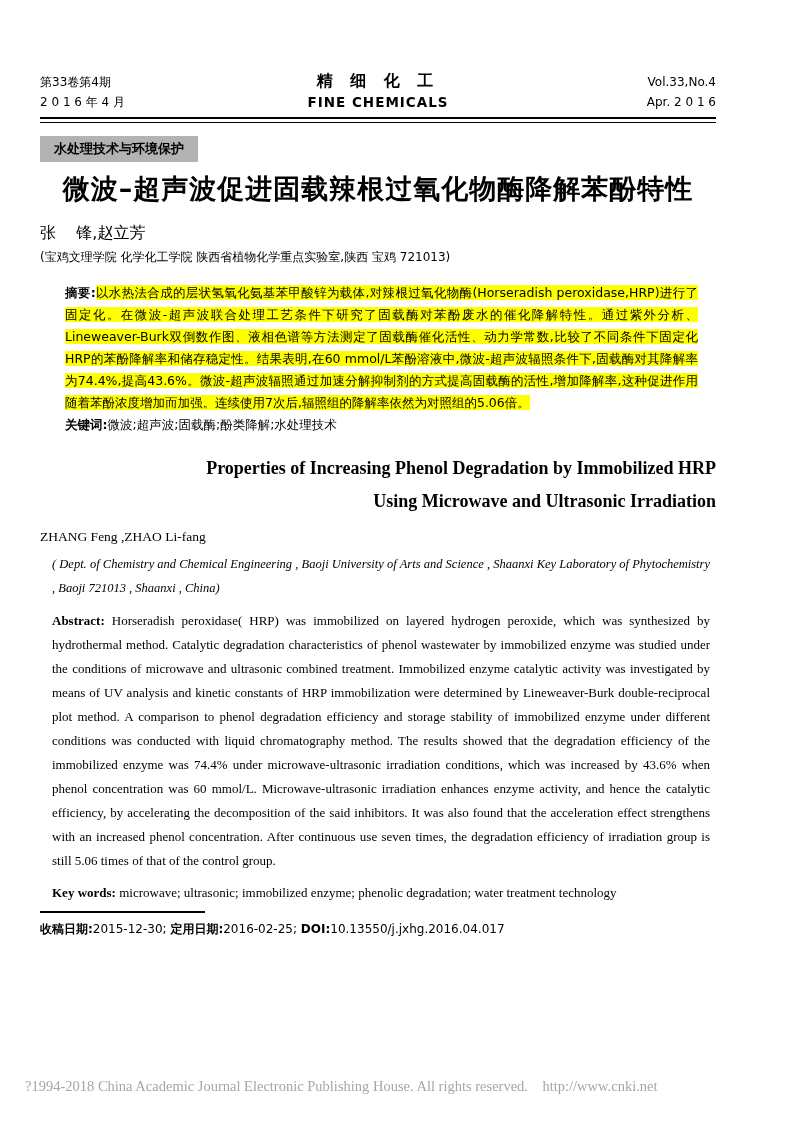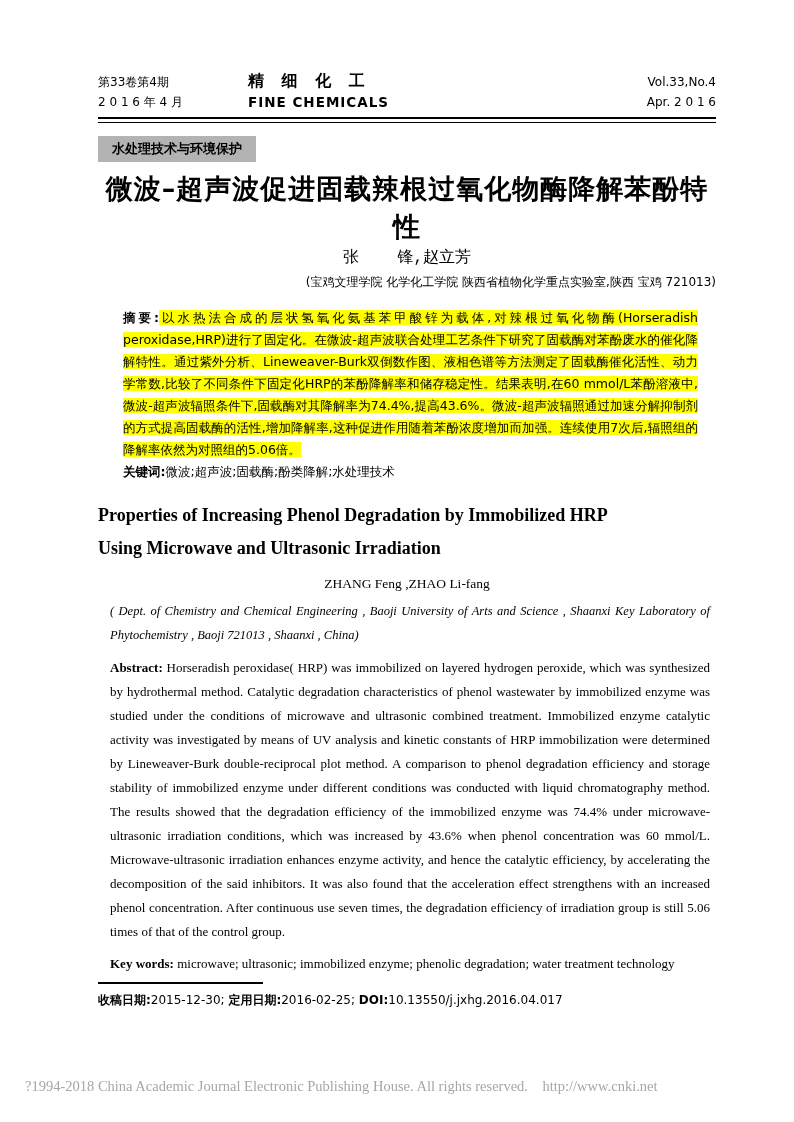--- a/index.html
+++ b/index.html
@@ -1,55 +1,55 @@
 <!DOCTYPE html>
 <html style="--highlight: #ffff00; --category-bg: #b3b3b3; --watermark-text: #a6a6a6;"><head>
 <meta charset="utf-8">
 <style>
   html,body{margin:0;padding:0;background:#ffffff;}
   body{width:794px;height:1122px;overflow:hidden;position:relative;
        font-family:"DejaVu Sans",sans-serif;color:#000;}
   .page{width:794px;height:982px;position:relative;box-sizing:border-box;
-        padding:70px 78px 0 98px;}
+        padding:70px 78px 0 40px;}
 
   
   .hdr{display:flex;justify-content:space-between;align-items:flex-end;
        font-size:12px;line-height:20px;}
   .hdr-left,.hdr-right{width:150px;}
   .hdr-right{text-align:right;}
-  .hdr-center{flex:1;}
+  .hdr-center{text-align:center;flex:1;}
   .journal-cn{font-size:16px;font-weight:bold;letter-spacing:6px;line-height:22px;}
   .journal-en{font-size:13.5px;font-weight:bold;letter-spacing:1px;line-height:20px;}
   .hdr-rule{margin-top:5px;height:3px;border-top:2px solid #000;border-bottom:1px solid #000;}
 
   
   .category{display:inline-block;margin-top:13px;
             background:var(--category-bg,#b3b3b3);color:#000000;
             font-size:13px;font-weight:bold;padding:4px 14px;line-height:18px;}
 
   
   .title-cn{margin-top:8px;text-align:center;font-size:27px;font-weight:bold;
             line-height:38px;letter-spacing:1px;}
-  .authors-cn{text-align:center;font-size:16px;line-height:24px;
-              white-space:pre-wrap;font-family:Liberation Mono, monospace;}
-  .affil-cn{margin-top:2px;text-align:right;font-size:12px;line-height:20px;}
+  .authors-cn{margin-top:13px;font-size:16px;line-height:24px;
+              white-space:pre-wrap;}
+  .affil-cn{margin-top:2px;text-align:left;font-size:12px;line-height:20px;}
 
   
   .abs-cn{margin:15px 18px 0 25px;font-size:12.5px;line-height:22px;
           text-align:justify;}
   .abs-cn .hl{background:var(--highlight,#ffff00);}
   .kw-cn{margin:0 18px 0 25px;font-size:12.5px;line-height:22px;}
   .meta-line{margin:2px 18px 0 25px;font-size:12.5px;line-height:22px;}
   .meta-line .meta-item{margin-right:32px;white-space:nowrap;}
   .b{font-weight:bold;}
 
   
-  .title-en{margin-top:16px;text-align:left;font-family:"Liberation Serif",serif;
+  .title-en{margin-top:16px;text-align:right;font-family:"Liberation Serif",serif;
             font-size:18px;font-weight:bold;line-height:33px;}
-  .authors-en{margin-top:9px;text-align:center;font-family:"Liberation Serif",serif;
+  .authors-en{margin-top:9px;font-family:"Liberation Serif",serif;
               font-size:13.5px;line-height:20px;}
   .affil-en{margin:5px 6px 0 12px;font-family:"Liberation Serif",serif;
             font-style:italic;font-size:12.5px;line-height:24px;text-align:justify;}
   .abs-en{margin:9px 6px 8px 12px;font-family:"Liberation Serif",serif;
           font-size:13px;line-height:24px;text-align:justify;}
   .kw-en{margin:0 6px 0 12px;font-family:"Liberation Serif",serif;
          font-size:13px;line-height:24px;text-align:justify;}
 
   
   .fn-rule{margin-top:6px;width:165px;border-top:2px solid #000;}

